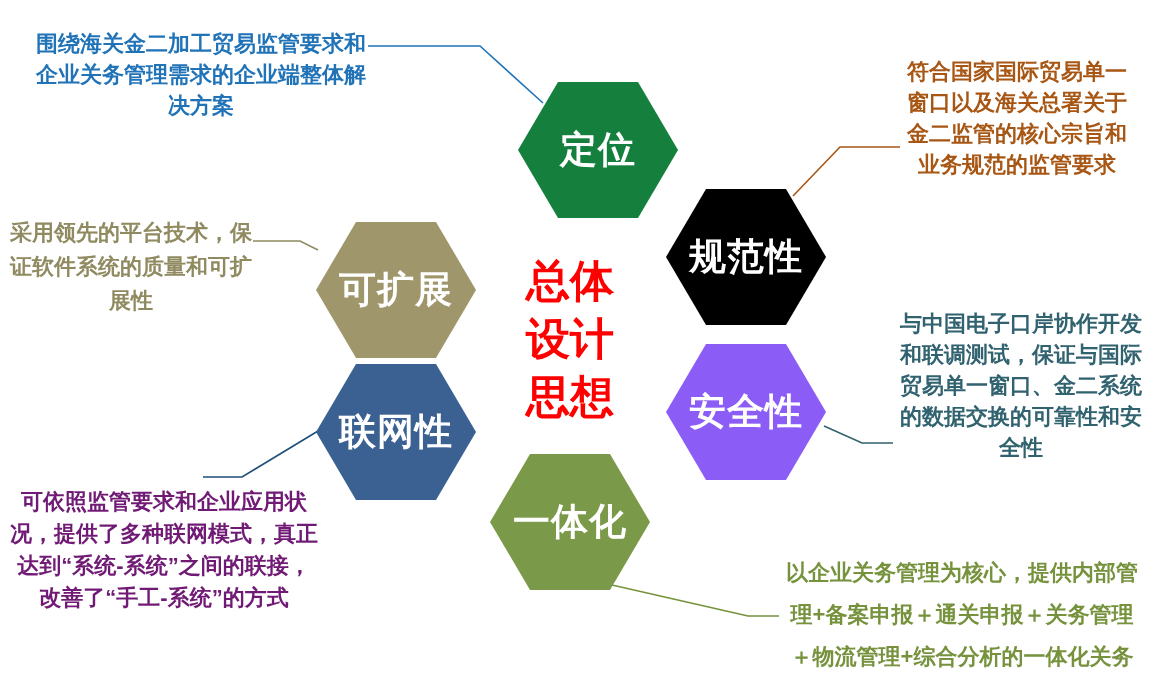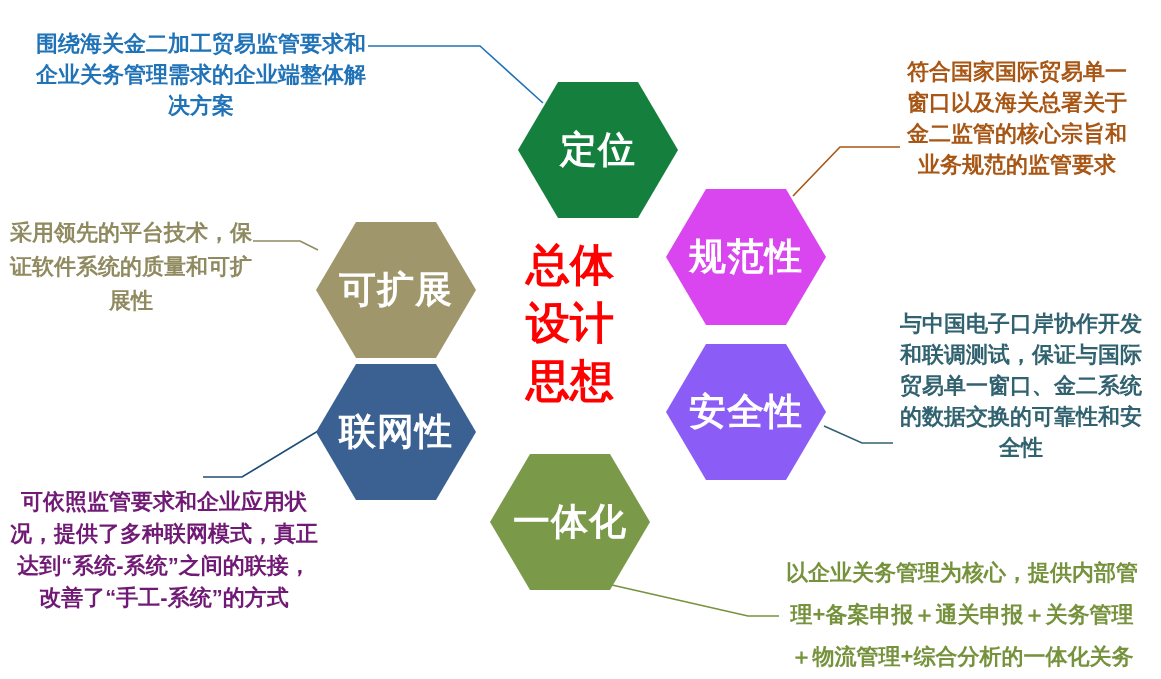--- a/index.html
+++ b/index.html
@@ -25,29 +25,29 @@
   }
   .hex .hex-label {
     color: #ffffff;
     font-weight: bold;
     font-size: 37px;
     letter-spacing: 1px;
     white-space: nowrap;
   }
   .hex-positioning     { left: 518px; top: 82px;  background: #15803d; }
   .hex-scalability     { left: 316px; top: 182px; background: #9F976B; margin-top: 40px; }
-  .hex-standardization { left: 666px; top: 189px; background: #d946ef; }
+  .hex-standardization { left: 666px; top: 189px; background: #000000; }
   .hex-networking      { left: 316px; top: 364px; background: #3A6191; }
   .hex-security        { left: 666px; top: 344px; background: #8b5cf6; }
   .hex-integration     { left: 490px; top: 454px; background: #7A9A49; text-align: center; }
 
   .center-title {
     position: absolute;
     left: 490px;
-    top: 236px;
+    top: 252px;
     width: 160px;
     text-align: center;
     color: #FF0000;
     font-weight: bold;
     font-size: 44px;
     line-height: 58px;
   }
 
   .desc {
     position: absolute;

